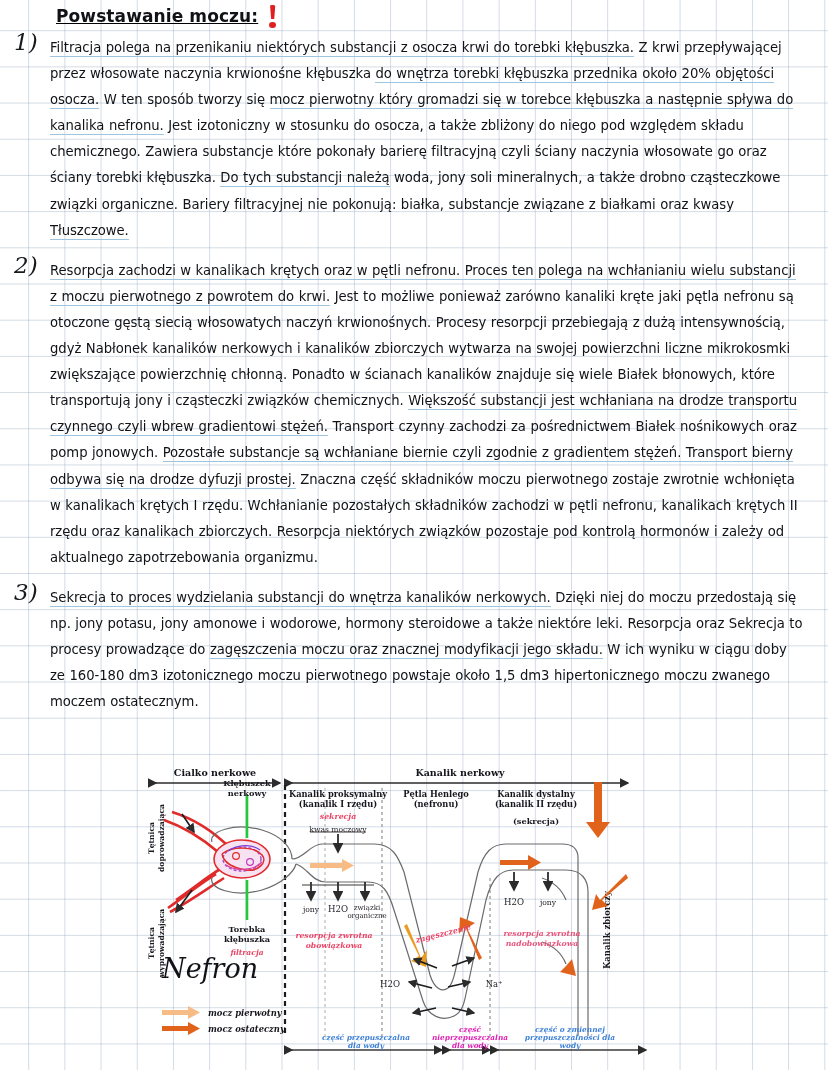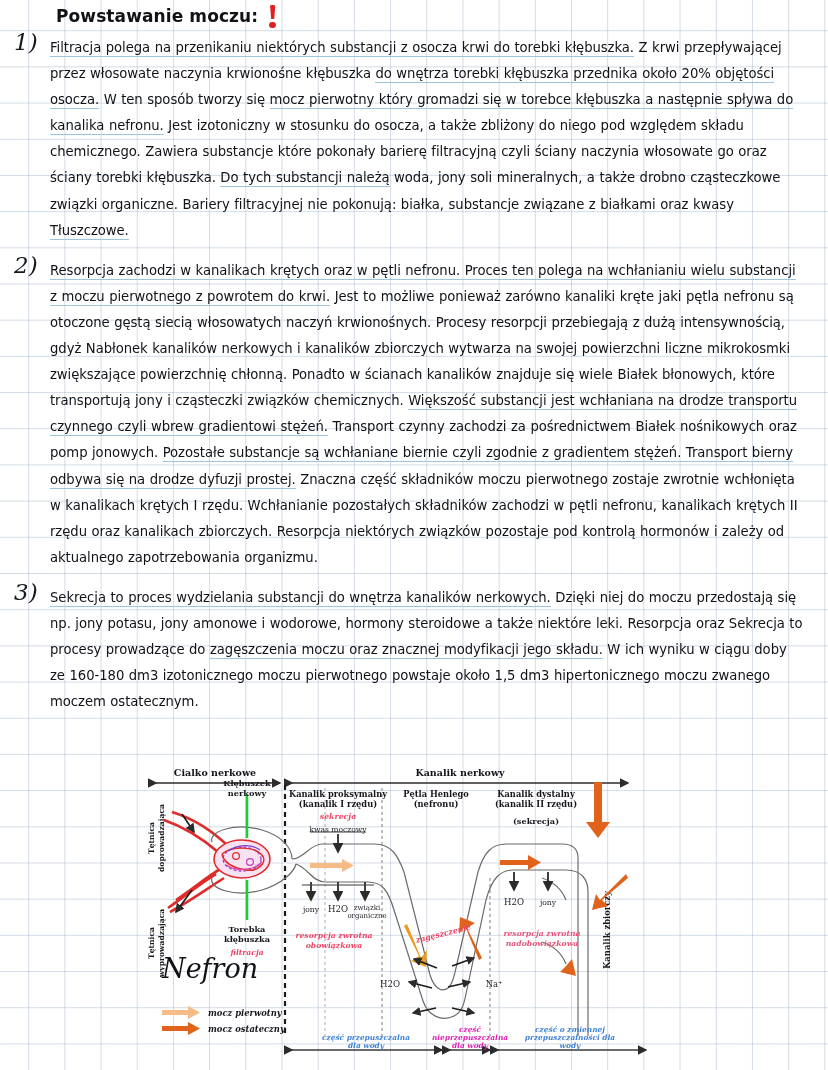--- a/index.html
+++ b/index.html
@@ -27,20 +27,21 @@
   
   #notes {
     position: absolute;
     left: 0; top: 0; right: 0;
     padding: 4px 22px 0 50px;
   }
 
   #title-row {
     display: flex; align-items: flex-start; gap: 10px;
     margin: 3px 0 7px 6px;
+    text-decoration: underline;
   }
   #title {
     font-family: "DejaVu Sans", sans-serif;
     font-weight: 700;
     font-size: 17px;
     color: #111216;
     letter-spacing: .1px;
     line-height: 1.1;
   }
   .excl {

